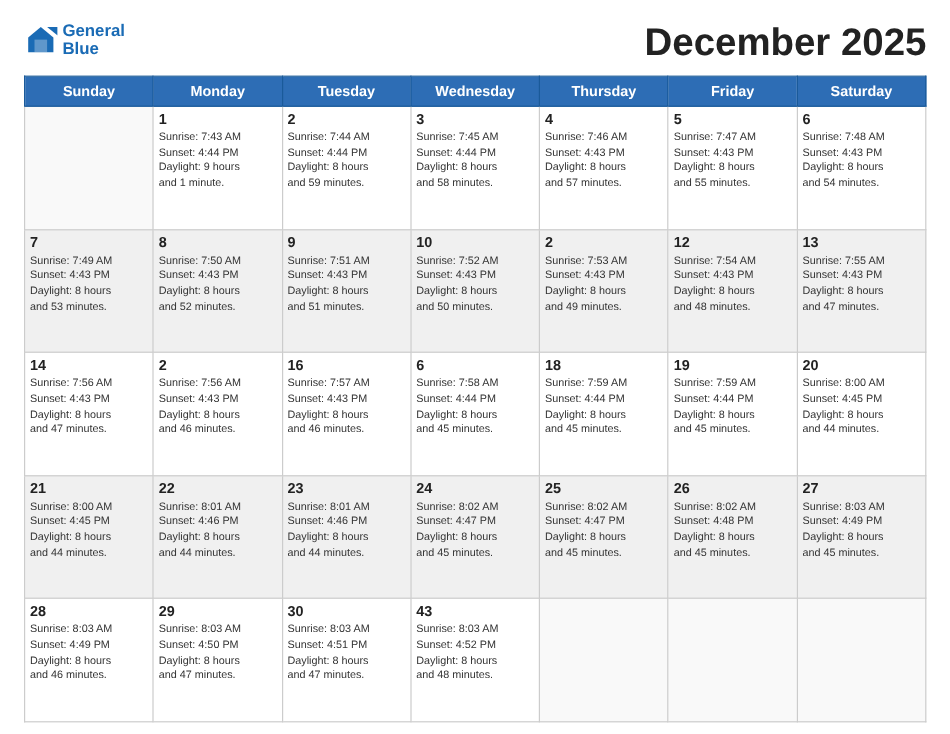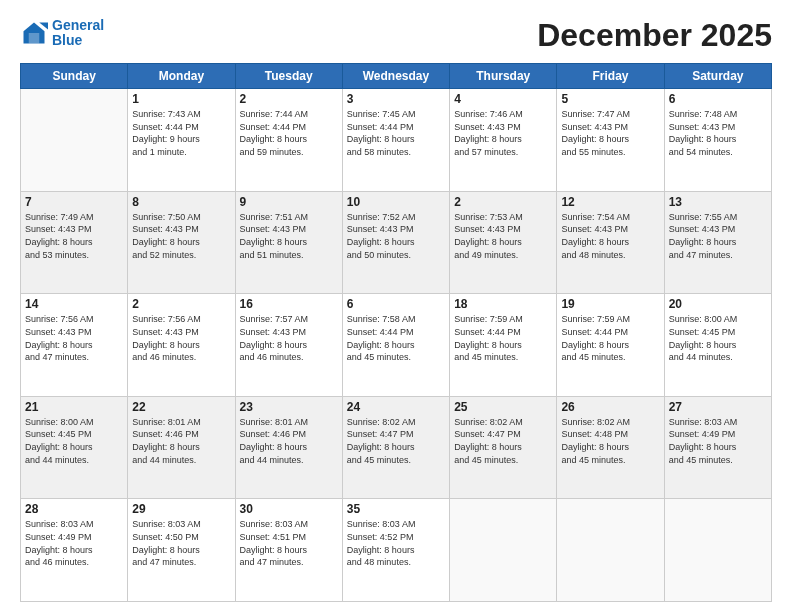--- a/index.html
+++ b/index.html
@@ -255,21 +255,21 @@
           </td>
           <td>
             <span class="day-num">29</span>
             <div class="day-info">Sunrise: 8:03 AM<br>Sunset: 4:50 PM<br>Daylight: 8 hours<br>and 47 minutes.</div>
           </td>
           <td>
             <span class="day-num">30</span>
             <div class="day-info">Sunrise: 8:03 AM<br>Sunset: 4:51 PM<br>Daylight: 8 hours<br>and 47 minutes.</div>
           </td>
           <td>
-            <span class="day-num">35</span>
+            <span class="day-num">43</span>
             <div class="day-info">Sunrise: 8:03 AM<br>Sunset: 4:52 PM<br>Daylight: 8 hours<br>and 48 minutes.</div>
           </td>
           <td class="empty"></td>
           <td class="empty"></td>
           <td class="empty"></td>
         </tr>
       </tbody>
   </table>
 </div>
 

